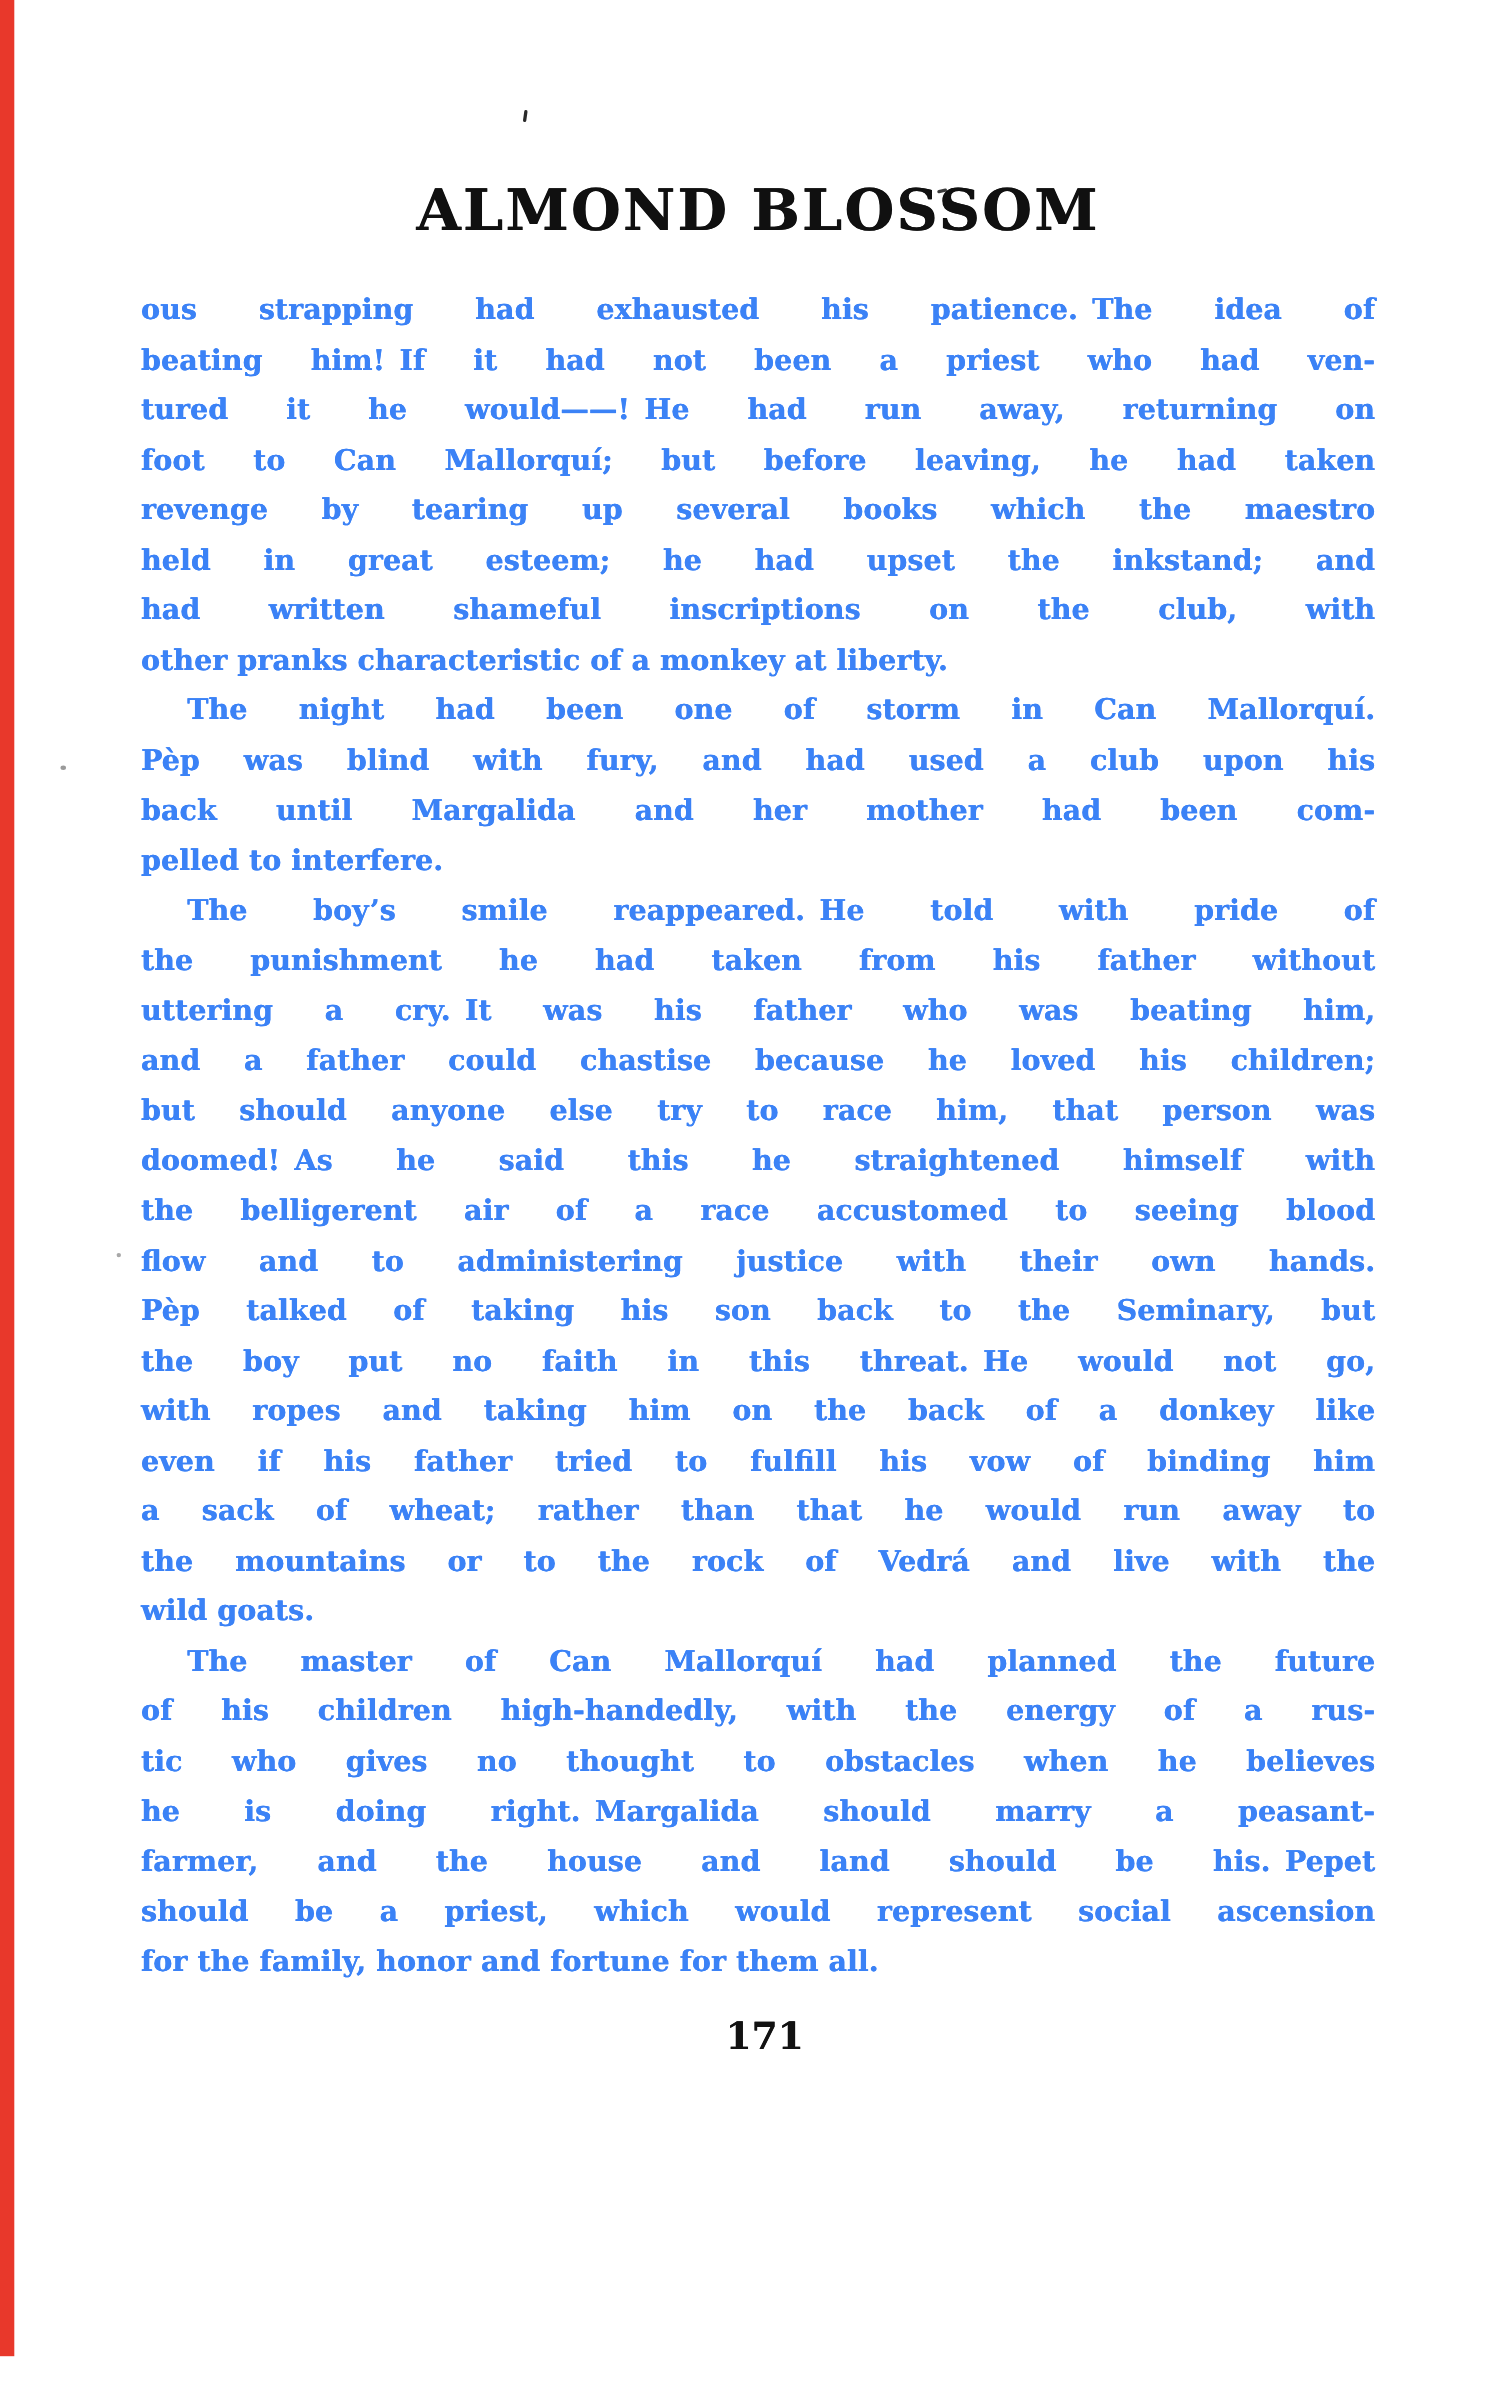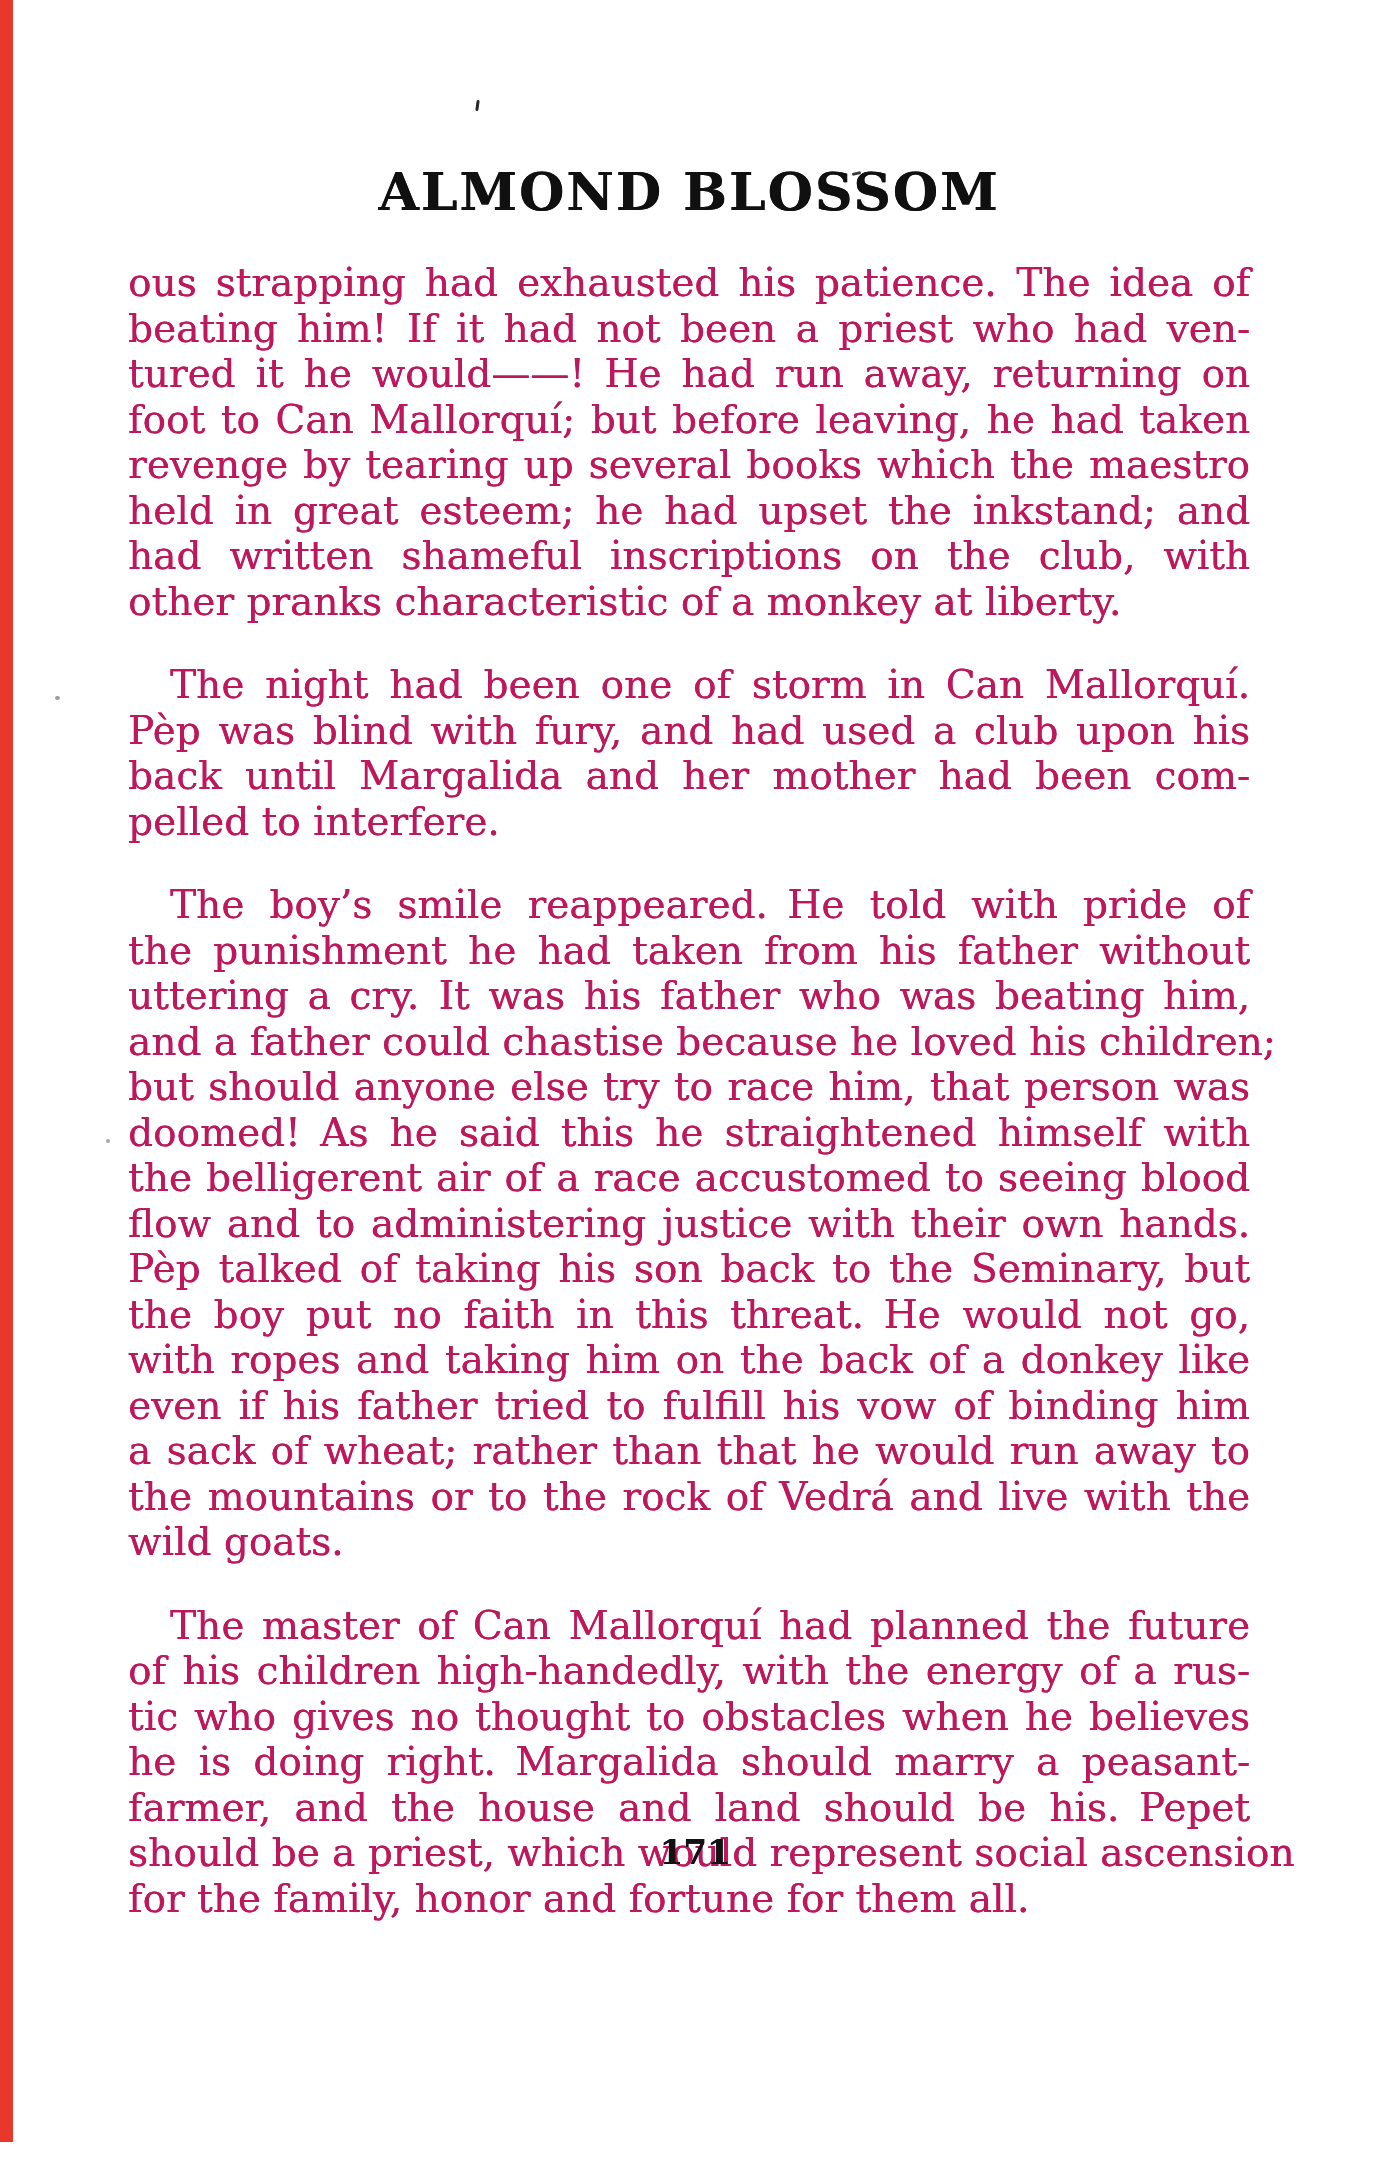--- a/index.html
+++ b/index.html
@@ -42,38 +42,38 @@
     letter-spacing: 2px;
     text-align: center;
     color: #101010;
     text-shadow: 0.4px 0 0 currentColor;
   }
   .body-text {
     position: absolute;
     left: 128px;
     top: 260px;
     width: 1122px;
-    font-size: 39px;
+    font-size: 26px;
     line-height: 45.5px;
-    color: #be185d;
+    color: #3b82f6;
     text-shadow: 0.35px 0 0 currentColor;
+    font-weight: bold;
   }
   .line {
     height: 45.5px;
     text-align: justify;
     text-align-last: justify;
     white-space: nowrap;
   }
   .line.para-end {
     text-align-last: left;
     white-space: normal;
   }
   .line.indent {
     text-indent: 42px;
-    margin-top: 38px;
   }
   .page-number {
     position: absolute;
     top: 1832px;
     left: 134px;
     width: 1122px;
     text-align: center;
     font-size: 34px;
     font-weight: 700;
     color: #121212;

